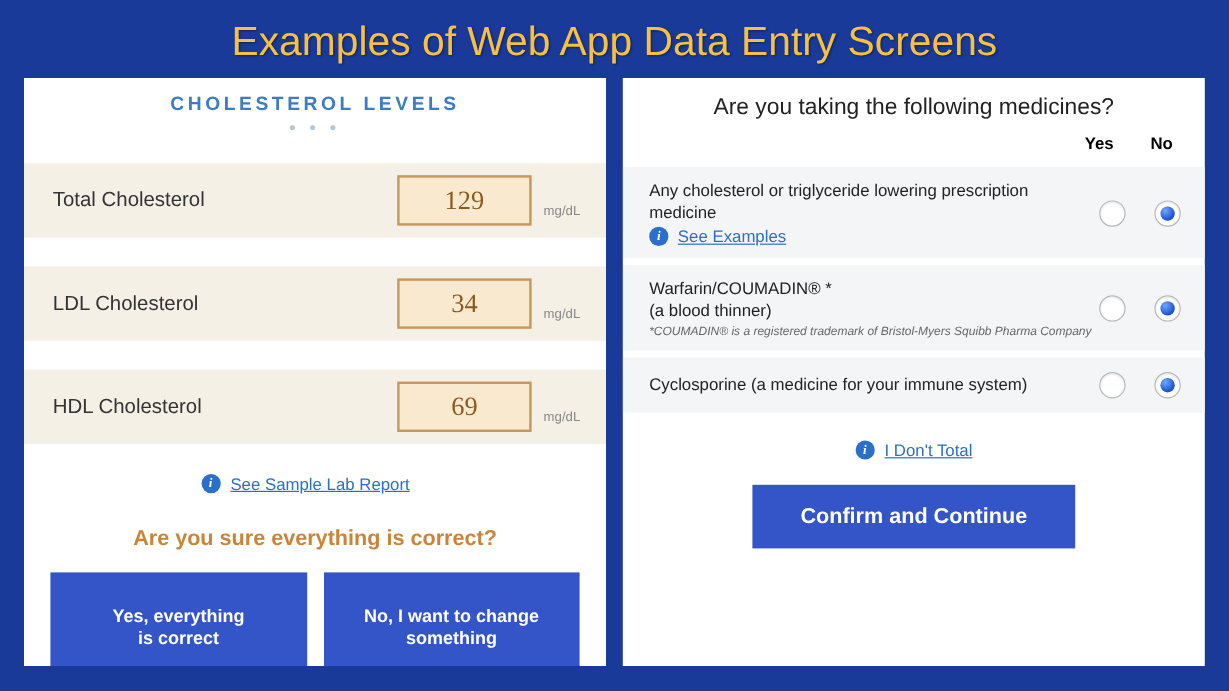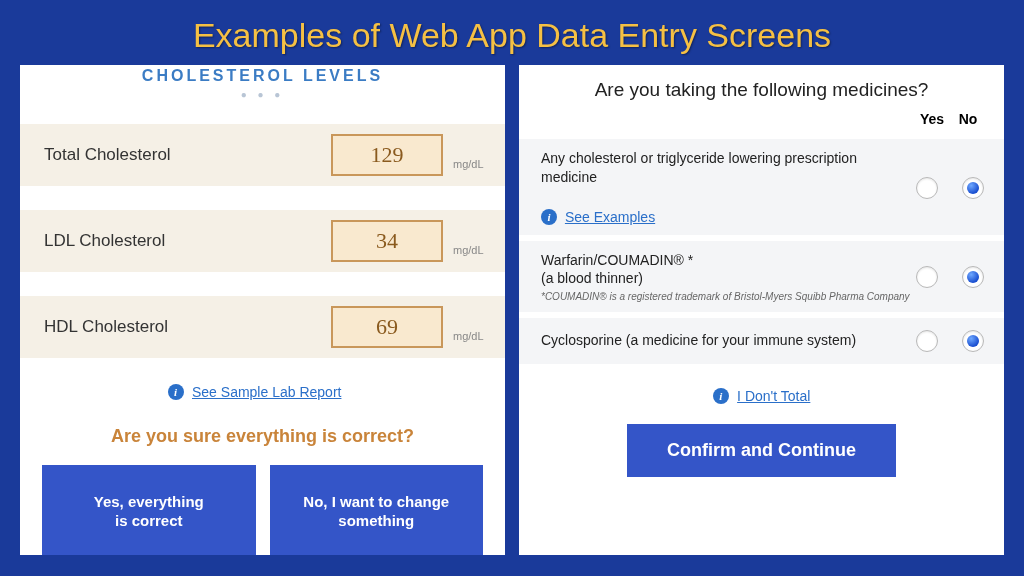--- a/index.html
+++ b/index.html
@@ -31,21 +31,21 @@
     position: relative;
     overflow: hidden;
   }
   
   .chol-header {
     text-align: center;
     color: #3b7cc4;
     letter-spacing: 3px;
     font-weight: 700;
     font-size: 16px;
-    padding: 2px 0 4px 0;
+    padding: 14px 0 4px 0;
   }
   .chol-dots {
     text-align: center;
     color: #b8c5d5;
     font-size: 10px;
     letter-spacing: 4px;
     margin-bottom: 14px;
   }
   .chol-row {
     display: flex;
@@ -133,36 +133,36 @@
   .med-title {
     text-align: center;
     font-size: 19px;
     color: #222;
     padding: 14px 0 10px 0;
   }
   .yn-header {
     display: flex;
     justify-content: flex-end;
     padding: 0 22px 6px 0;
-    gap: 8px;
+    gap: 24px;
     font-weight: 700;
     font-size: 14px;
   }
   .yn-header span { width: 28px; text-align: center; }
   .med-row {
     background: #f4f5f7;
     margin: 6px 0;
     padding: 12px 20px 12px 22px;
     display: flex;
     align-items: center;
   }
   .med-row.tall { padding: 10px 20px 8px 22px; }
   .med-text { flex: 1; font-size: 14px; color: #222; line-height: 1.35; }
   .med-text .footnote { font-size: 10px; font-style: italic; color: #666; display: block; margin-top: 2px; }
-  .med-text .see-ex { margin-top: 20px; }
+  .med-text .see-ex { margin-top: 0; }
   .radio-group { display: flex; gap: 24px; }
   .radio {
     width: 22px; height: 22px;
     border: 1px solid #b8b8b8;
     border-radius: 50%;
     background: #fff;
     display: flex;
     align-items: center;
     justify-content: center;
     cursor: pointer;

